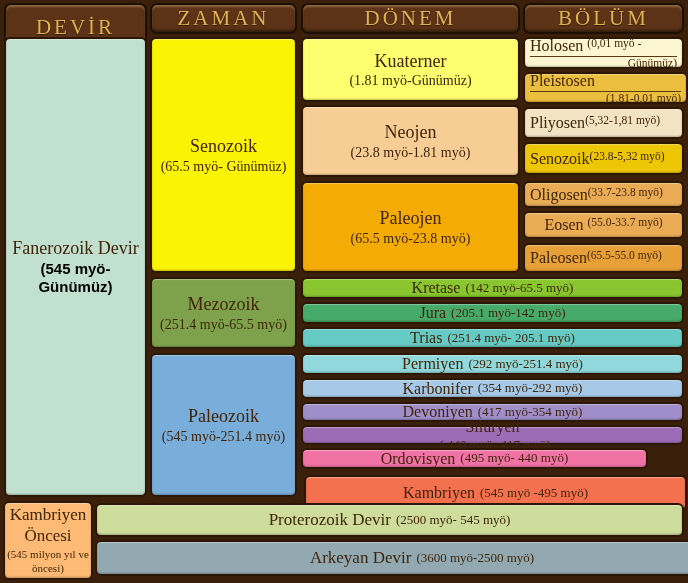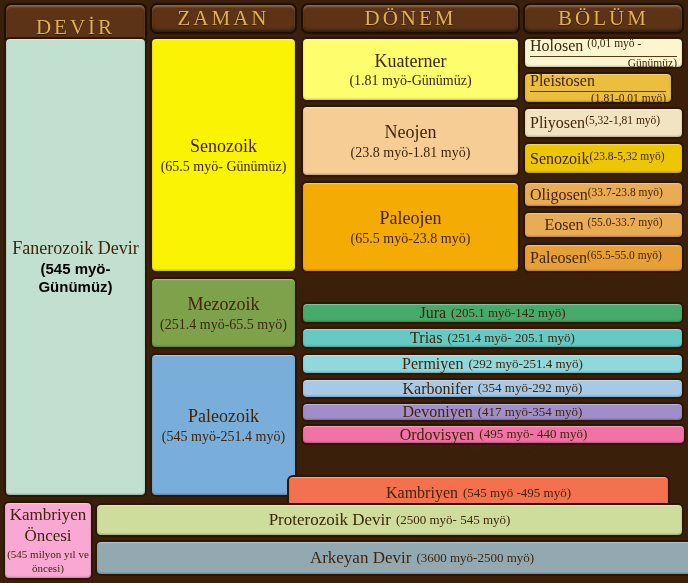--- a/index.html
+++ b/index.html
@@ -96,21 +96,21 @@
     <span class="nm">Paleojen</span>
     <span class="rg">(65.5 myö-23.8 myö)</span>
   </div>
 
   <div class="cell bolum" style="left: 523px; top: 37px; width: 161px; height: 32px; background-color: rgb(251, 246, 207);">
     <div class="l1 ruled">
       <span class="nm">Holosen</span>&nbsp;<span class="rg">(0,01 myö -</span>
     </div>
     <div class="l2">Günümüz)</div>
   </div>
-  <div class="cell bolum" style="left: 523px; top: 72px; width: 150px; height: 32px; background-color: rgb(236, 190, 61);">
+  <div class="cell bolum" style="left: 523px; top: 72px; width: 165px; height: 32px; background-color: rgb(236, 190, 61);">
     <div class="l1 ruled">
       <span class="nm">Pleistosen</span>
     </div>
     <div class="l2">(1,81-0,01 myö)</div>
   </div>
   <div class="cell bolum" style="left: 523px; top: 107px; width: 161px; height: 32px; background-color: rgb(242, 227, 195);">
     <div class="l1">
       <span class="nm">Pliyosen</span>
         <span class="rg">(5,32-1,81 myö)</span>
     </div>
@@ -132,20 +132,24 @@
       <span class="nm">Eosen</span>&nbsp;<span class="rg">(55.0-33.7 myö)</span>
     </div>
   </div>
   <div class="cell bolum" style="left: 523px; top: 243px; width: 161px; height: 30px; background-color: rgb(231, 160, 56);">
     <div class="l1">
       <span class="nm">Paleosen</span>
         <span class="rg">(65.5-55.0 myö)</span>
     </div>
   </div>
 
+  <div class="cell rowline" style="left: 301px; top: 277px; width: 383px; height: 22px; background-color: rgb(136, 197, 47);">
+    <span class="nm">Kretase</span>
+    <span class="rg">(142 myö-65.5 myö)</span>
+  </div>
   <div class="cell rowline" style="left: 301px; top: 302px; width: 383px; height: 22px; background-color: rgb(70, 170, 107);">
     <span class="nm">Jura</span>
     <span class="rg">(205.1 myö-142 myö)</span>
   </div>
   <div class="cell rowline" style="left: 301px; top: 327px; width: 383px; height: 22px; background-color: rgb(101, 201, 196);">
     <span class="nm">Trias</span>
     <span class="rg">(251.4 myö- 205.1 myö)</span>
   </div>
 
   <div class="cell rowline" style="left: 301px; top: 353px; width: 383px; height: 22px; background-color: rgb(144, 216, 220);">
@@ -157,30 +161,30 @@
     <span class="rg">(354 myö-292 myö)</span>
   </div>
   <div class="cell rowline" style="left: 301px; top: 402px; width: 383px; height: 20px; background-color: rgb(159, 142, 202);">
     <span class="nm">Devoniyen</span>
     <span class="rg">(417 myö-354 myö)</span>
   </div>
   <div class="cell rowline" style="left: 301px; top: 425px; width: 383px; height: 20px; background-color: rgb(156, 109, 182); flex-direction: column;">
     <span class="nm">Silüryen</span>
     <span class="rg">( 440 myö- 417 myö)</span>
   </div>
-  <div class="cell rowline" style="left: 301px; top: 424px; width: 385px; height: 21px; background-color: rgb(241, 115, 166);">
+  <div class="cell rowline" style="left: 301px; top: 448px; width: 347px; height: 21px; background-color: rgb(241, 115, 166);">
     <span class="nm">Ordovisyen</span>
     <span class="rg">(495 myö- 440 myö)</span>
   </div>
-  <div class="cell rowline" style="left: 287px; top: 475px; width: 383px; height: 36px; background-color: rgb(243, 113, 78);">
+  <div class="cell rowline" style="left: 304px; top: 475px; width: 383px; height: 36px; background-color: rgb(243, 113, 78);">
     <span class="nm">Kambriyen</span>
     <span class="rg">(545 myö -495 myö)</span>
   </div>
 
-  <div class="cell precam" style="left: 3px; top: 501px; width: 90px; height: 79px; background-color: #f9a8d4;">
+  <div class="cell precam" style="left: 3px; top: 501px; width: 90px; height: 79px; background-color: #fdba74;">
     <span class="nm">Kambriyen Öncesi</span>
     <span class="rg">(545 milyon yıl ve öncesi)</span>
   </div>
   <div class="cell rowline" style="left: 95px; top: 503px; width: 589px; height: 34px; background-color: rgb(206, 220, 156);">
     <span class="nm" style="font-size:17px">Proterozoik Devir</span>
     <span class="rg">(2500 myö- 545 myö)</span>
   </div>
   <div class="cell rowline" style="left: 95px; top: 540px; width: 654px; height: 36px; background-color: rgb(147, 169, 178);">
     <span class="nm" style="font-size:17px">Arkeyan Devir</span>
     <span class="rg">(3600 myö-2500 myö)</span>

